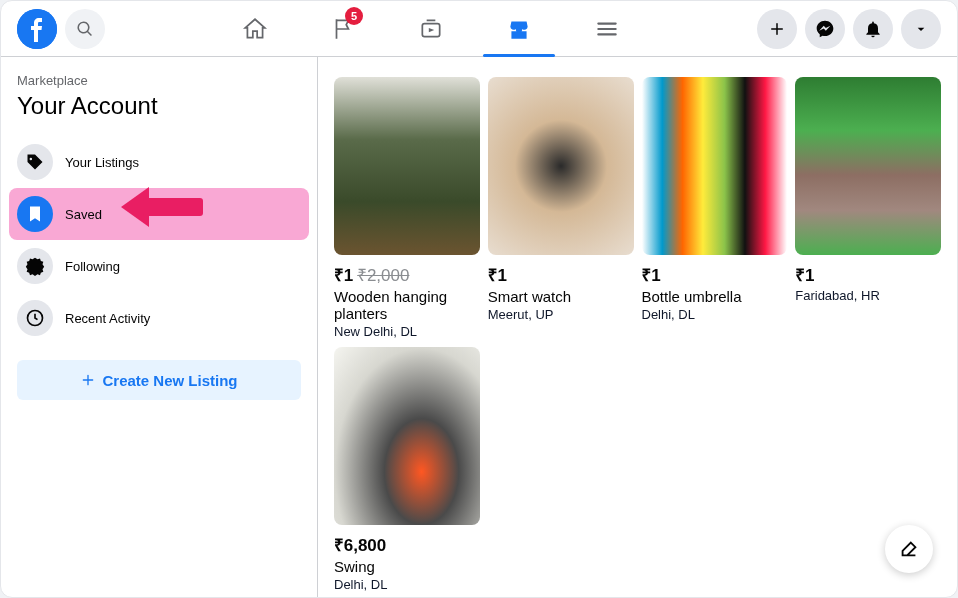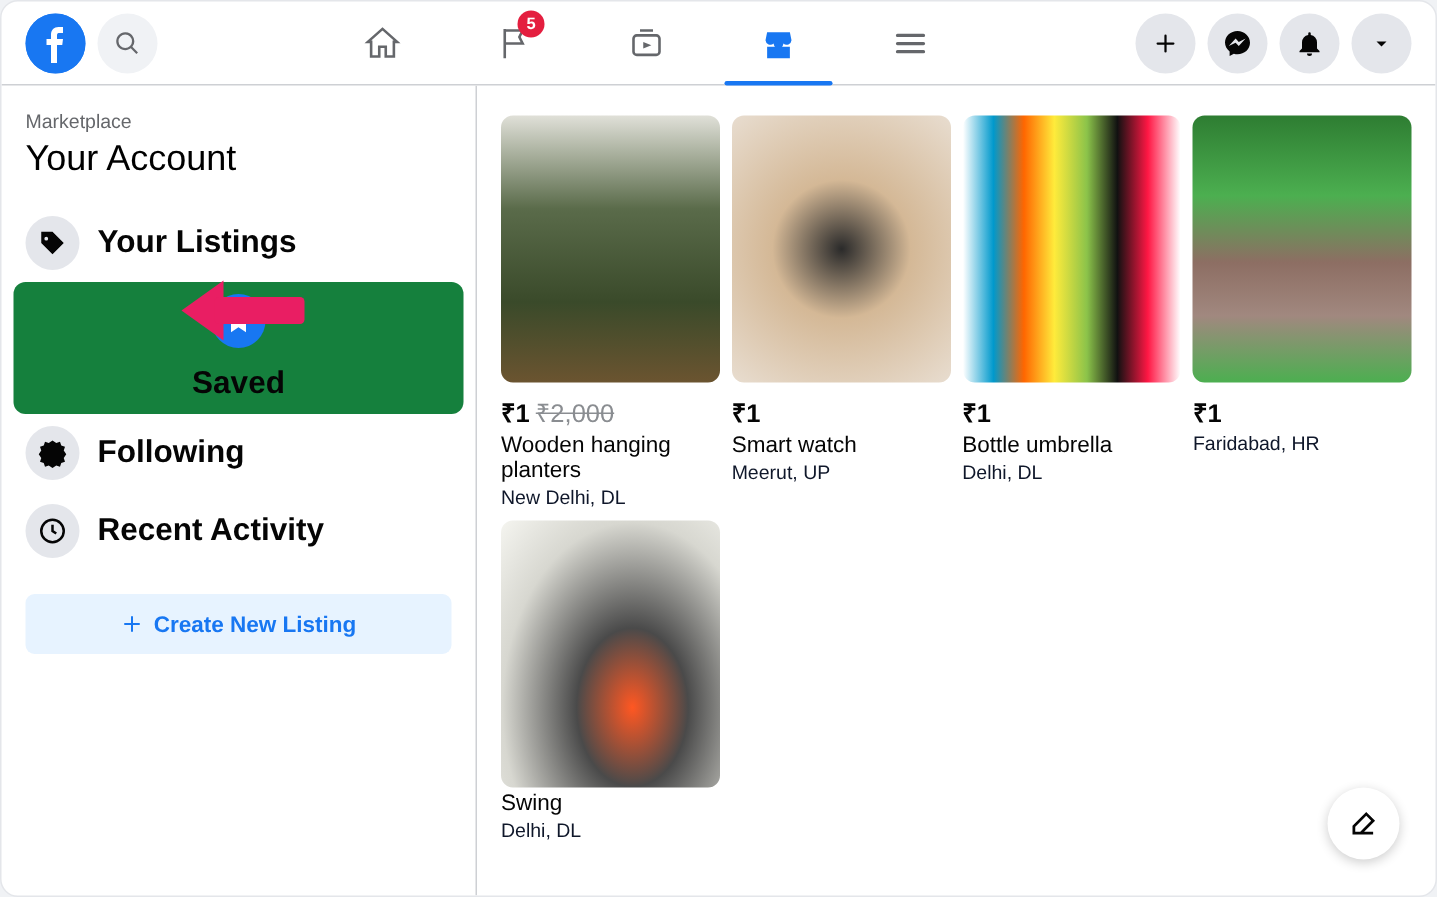--- a/index.html
+++ b/index.html
@@ -16,25 +16,25 @@
 .nav-tab svg{fill:#65676b;}
 .nav-tab.active svg{fill:#1877f2;}
 .badge{position:absolute;top:6px;right:20px;background:#e41e3f;color:#fff;font-size:11px;font-weight:700;min-width:18px;height:18px;border-radius:9px;display:flex;align-items:center;justify-content:center;padding:0 4px;}
 .right-cluster{display:flex;align-items:center;gap:8px;}
 .circ-btn{width:40px;height:40px;border-radius:50%;background:#e4e6eb;display:flex;align-items:center;justify-content:center;cursor:pointer;}
 .body{display:flex;flex:1;overflow:hidden;}
 .sidebar{width:317px;padding:16px 8px;border-right:1px solid #ced0d4;overflow-y:auto;}
 .crumb{font-size:13px;color:#65676b;margin:0 8px 4px;}
 .page-title{font-size:24px;font-weight:400;margin:0 8px 16px;}
 .side-item{display:flex;align-items:center;gap:12px;padding:8px;border-radius:8px;cursor:pointer;}
-.side-item.active{background:#15803d;flex-direction:column;}
+.side-item.active{background:#f9a8d4;}
 .side-icon{width:36px;height:36px;border-radius:50%;background:#e4e6eb;display:flex;align-items:center;justify-content:center;flex-shrink:0;}
 .side-item.active .side-icon{background:#1877f2;}
 .side-item.active .side-icon svg{fill:#fff;}
-.side-label{font-size:21px;font-weight:700;color:#050505;text-align:center;}
+.side-label{font-size:13px;font-weight:400;color:#050505;text-align:center;}
 .create-btn{margin:16px 8px 0;height:40px;background:#e7f3ff;color:#1877f2;border-radius:6px;display:flex;align-items:center;justify-content:center;gap:6px;font-weight:600;font-size:15px;cursor:pointer;}
 .main{flex:1;overflow-y:auto;padding:20px 16px;}
 .grid{display:grid;grid-template-columns:repeat(4,1fr);gap:8px;}
 .card{cursor:pointer;}
 .thumb{width:100%;height:178px;border-radius:8px;display:flex;align-items:center;justify-content:center;overflow:hidden;}
 .price{font-weight:700;font-size:17px;margin-top:8px;color:#050505;}
 .strike{color:#8a8d91;text-decoration:line-through;font-weight:400;margin-left:4px;}
 .title{font-size:15px;color:#050505;margin-top:2px;}
 .loc{font-size:13px;color:#0f172a;margin-top:2px;}
 .arrow{position:absolute;left:120px;top:186px;pointer-events:none;z-index:5;}
@@ -193,20 +193,21 @@
     <div class="title">Bottle umbrella</div>
     <div class="loc">Delhi, DL</div>
           </div>
           <div class="card">
     <div class="thumb p4"></div>
     <div class="price"><span>₹1</span></div>
     <div class="loc">Faridabad, HR</div>
           </div>
           <div class="card">
     <div class="thumb p5"></div>
+    <div class="price"><span>₹6,800</span></div>
     <div class="title">Swing</div>
     <div class="loc">Delhi, DL</div>
           </div>
         </div>
     </div>
   </div>
 
   <div class="arrow">
     <div class="arrow-head"></div>
       <div class="arrow-body"></div>

